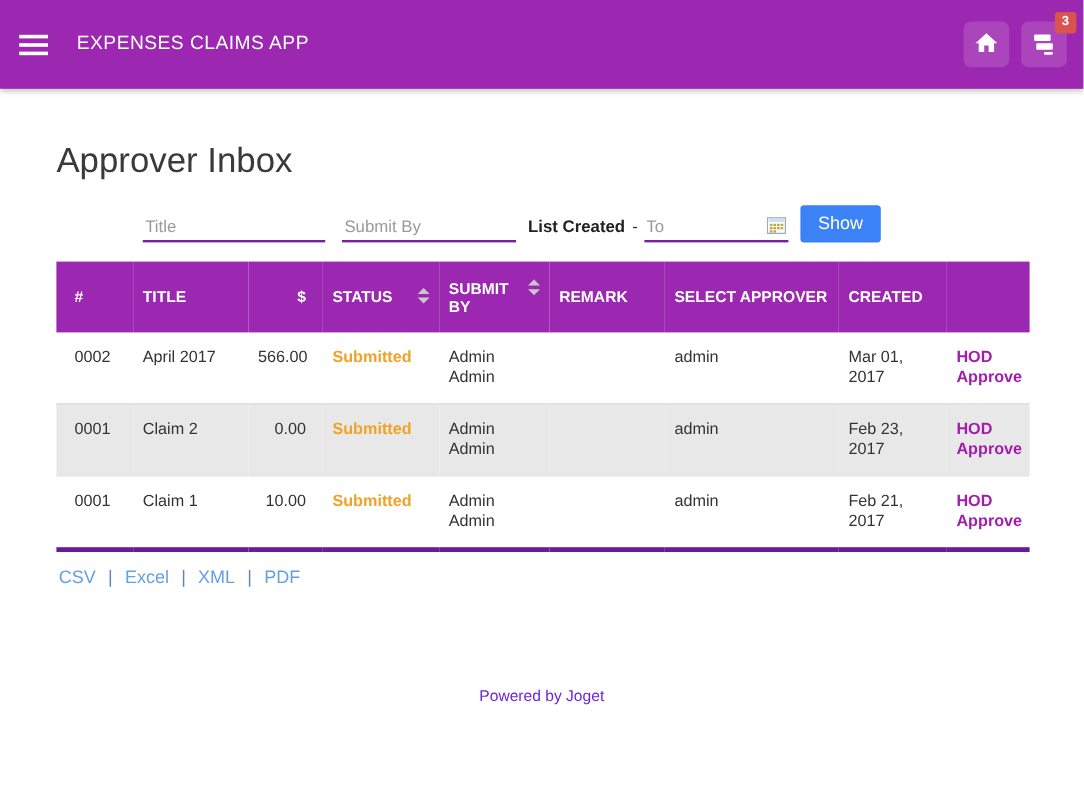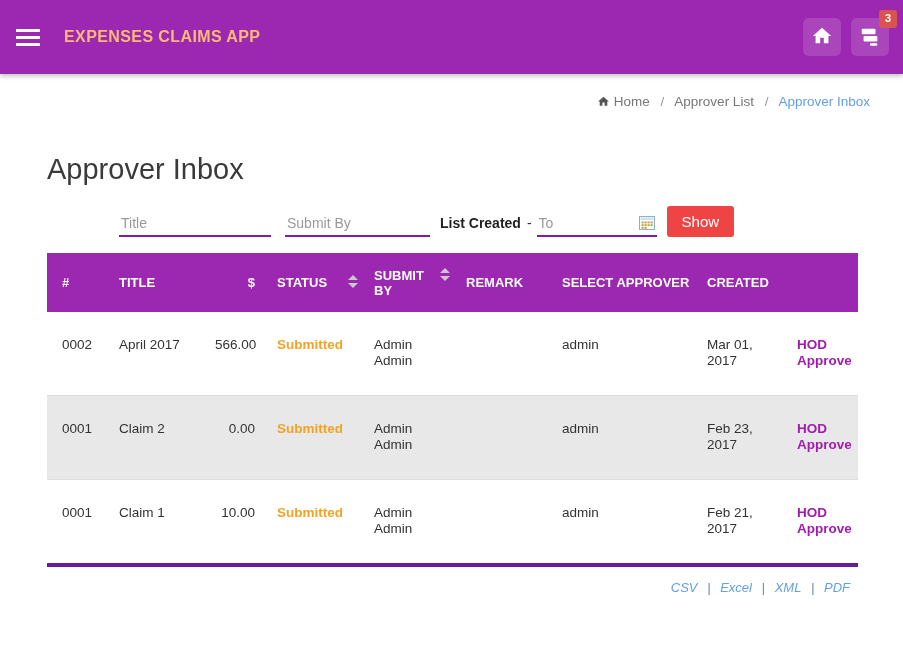--- a/index.html
+++ b/index.html
@@ -17,21 +17,21 @@
     padding:0 14px 0 6px;
     box-shadow:0 2px 5px rgba(0,0,0,0.25);
     position:relative; z-index:2;
   }
   .hamburger {
     background:none; border:none; cursor:pointer;
     padding:8px 10px; display:flex; flex-direction:column; gap:4px;
   }
   .hamburger .bar { display:block; width:24px; height:3px; background:#fff; }
   .app-title {
-    color:#fdba74; font-size:16px; font-weight:bold;
+    color:#ffffff; font-size:16px; font-weight:normal;
     letter-spacing:0.4px; margin-left:14px;
   }
   .topbar-actions { margin-left:auto; display:flex; gap:10px; align-items:center; }
   .icon-btn {
     position:relative; width:38px; height:38px; border:none; border-radius:6px;
     background:rgba(255,255,255,0.14); cursor:pointer;
     display:flex; align-items:center; justify-content:center;
   }
   .badge {
     position:absolute; top:-8px; right:-8px;
@@ -61,49 +61,49 @@
   }
   .u-input::placeholder { color:#999; }
   .title-input { width:152px; margin-left:72px; }
   .submitby-input { width:145px; margin-left:14px; }
   .dc-label { font-weight:bold; font-size:14px; color:#222; margin-left:10px; padding-bottom:6px; white-space:nowrap; }
   .date-wrap { position:relative; margin-left:2px; }
   .date-input { width:120px; padding-right:22px; }
   .cal { position:absolute; right:2px; bottom:6px; width:16px; height:16px; cursor:pointer; }
   .dash { padding:0 3px 6px 6px; color:#333; font-size:14px; }
   .show-btn {
-    margin-left:10px; background:#ef4444; color:#fff; border:none;
+    margin-left:10px; background:#3b82f6; color:#fff; border:none;
     font-size:15px; padding:7px 15px; border-radius:3px; cursor:pointer;
     font-family:"Liberation Sans", sans-serif;
   }
   
   table.claims { width:811px; border-collapse:collapse; table-layout:fixed; border-bottom:4px solid #6A1B9A; }
   thead th {
     background:#9C27B0; color:#fff; text-align:left;
     font-size:13px; font-weight:bold; padding:12px 8px;
     vertical-align:middle; height:59px;
   }
   thead th.first, tbody td.first { padding-left:15px; }
   th.amount, td.amount { text-align:right; padding-right:14px; }
   tbody td {
-    padding:25px 8px; vertical-align:top; font-size:13.5px;
+    padding:13px 8px; vertical-align:top; font-size:13.5px;
     border-top:1px solid #ddd; line-height:1.22;
   }
   tbody tr:first-child td { border-top:none; }
   tbody tr.alt { background:#E8E8E8; }
   td.status { color:#F0A326; font-weight:bold; }
   a.action-link { color:#a21caf; font-weight:bold; text-decoration:none; cursor:pointer; }
   .th-flex { display:flex; align-items:flex-start; justify-content:space-between; }
   .sort { display:inline-flex; flex-direction:column; gap:3px; margin-left:6px; }
   .sort i { width:0; height:0; border-left:5px solid transparent; border-right:5px solid transparent; display:block; }
   .sort .up { border-bottom:5px solid #c9c9c9; }
   .sort .down { border-top:5px solid #c9c9c9; }
   
   .summary { text-align:right; font-size:12px; color:#333; padding:9px 2px 0 0; width:811px; }
-  .exports { text-align:right; font-size:13px; padding:13px 6px 0 0; width:811px;font-style:italic; }
+  .exports { text-align:left; font-size:15px; padding:13px 6px 0 0; width:811px; }
   .exports a { color:#64A0E3; text-decoration:none; cursor:pointer; margin:0 2px; }
   .exports .pipe { color:#5f87b5; margin:0 4px; }
   .footer { text-align:center; color:#6d28d9; font-size:13px; margin-top:82px; }
 </style>
 </head>
 <body>
 
 <header class="topbar">
   <button class="hamburger">
     <span>
@@ -129,29 +129,20 @@
           <rect x="12" y="20" width="8" height="2.5" rx="1"></rect>
         </svg>
       </span>
       <span class="badge">3</span>
     </button>
   </div>
 </header>
 
 <div class="content">
 
-  <nav class="breadcrumb">
-    <a class="crumb"><span><svg width="13" height="13" viewBox="0 0 24 24" fill="#555">
-            <path d="M12 3 L2 12 h3 v8 h5 v-6 h4 v6 h5 v-8 h3 Z"></path>
-          </svg></span><span>Home</span></a>
-    <span class="sep">/</span>
-    <a class="crumb">Approver List</a>
-    <span class="sep">/</span>
-    <a class="crumb active">Approver Inbox</a>
-  </nav>
 
   <h1 class="page-title">Approver Inbox</h1>
 
   <div class="filters">
     <input class="u-input title-input" placeholder="Title" style="">
     <input class="u-input submitby-input" placeholder="Submit By" style="">
     <label class="dc-label">List Created</label>
     <span class="dash">-</span>
     <span class="date-wrap">
       <input class="u-input date-input" placeholder="To" style="">

